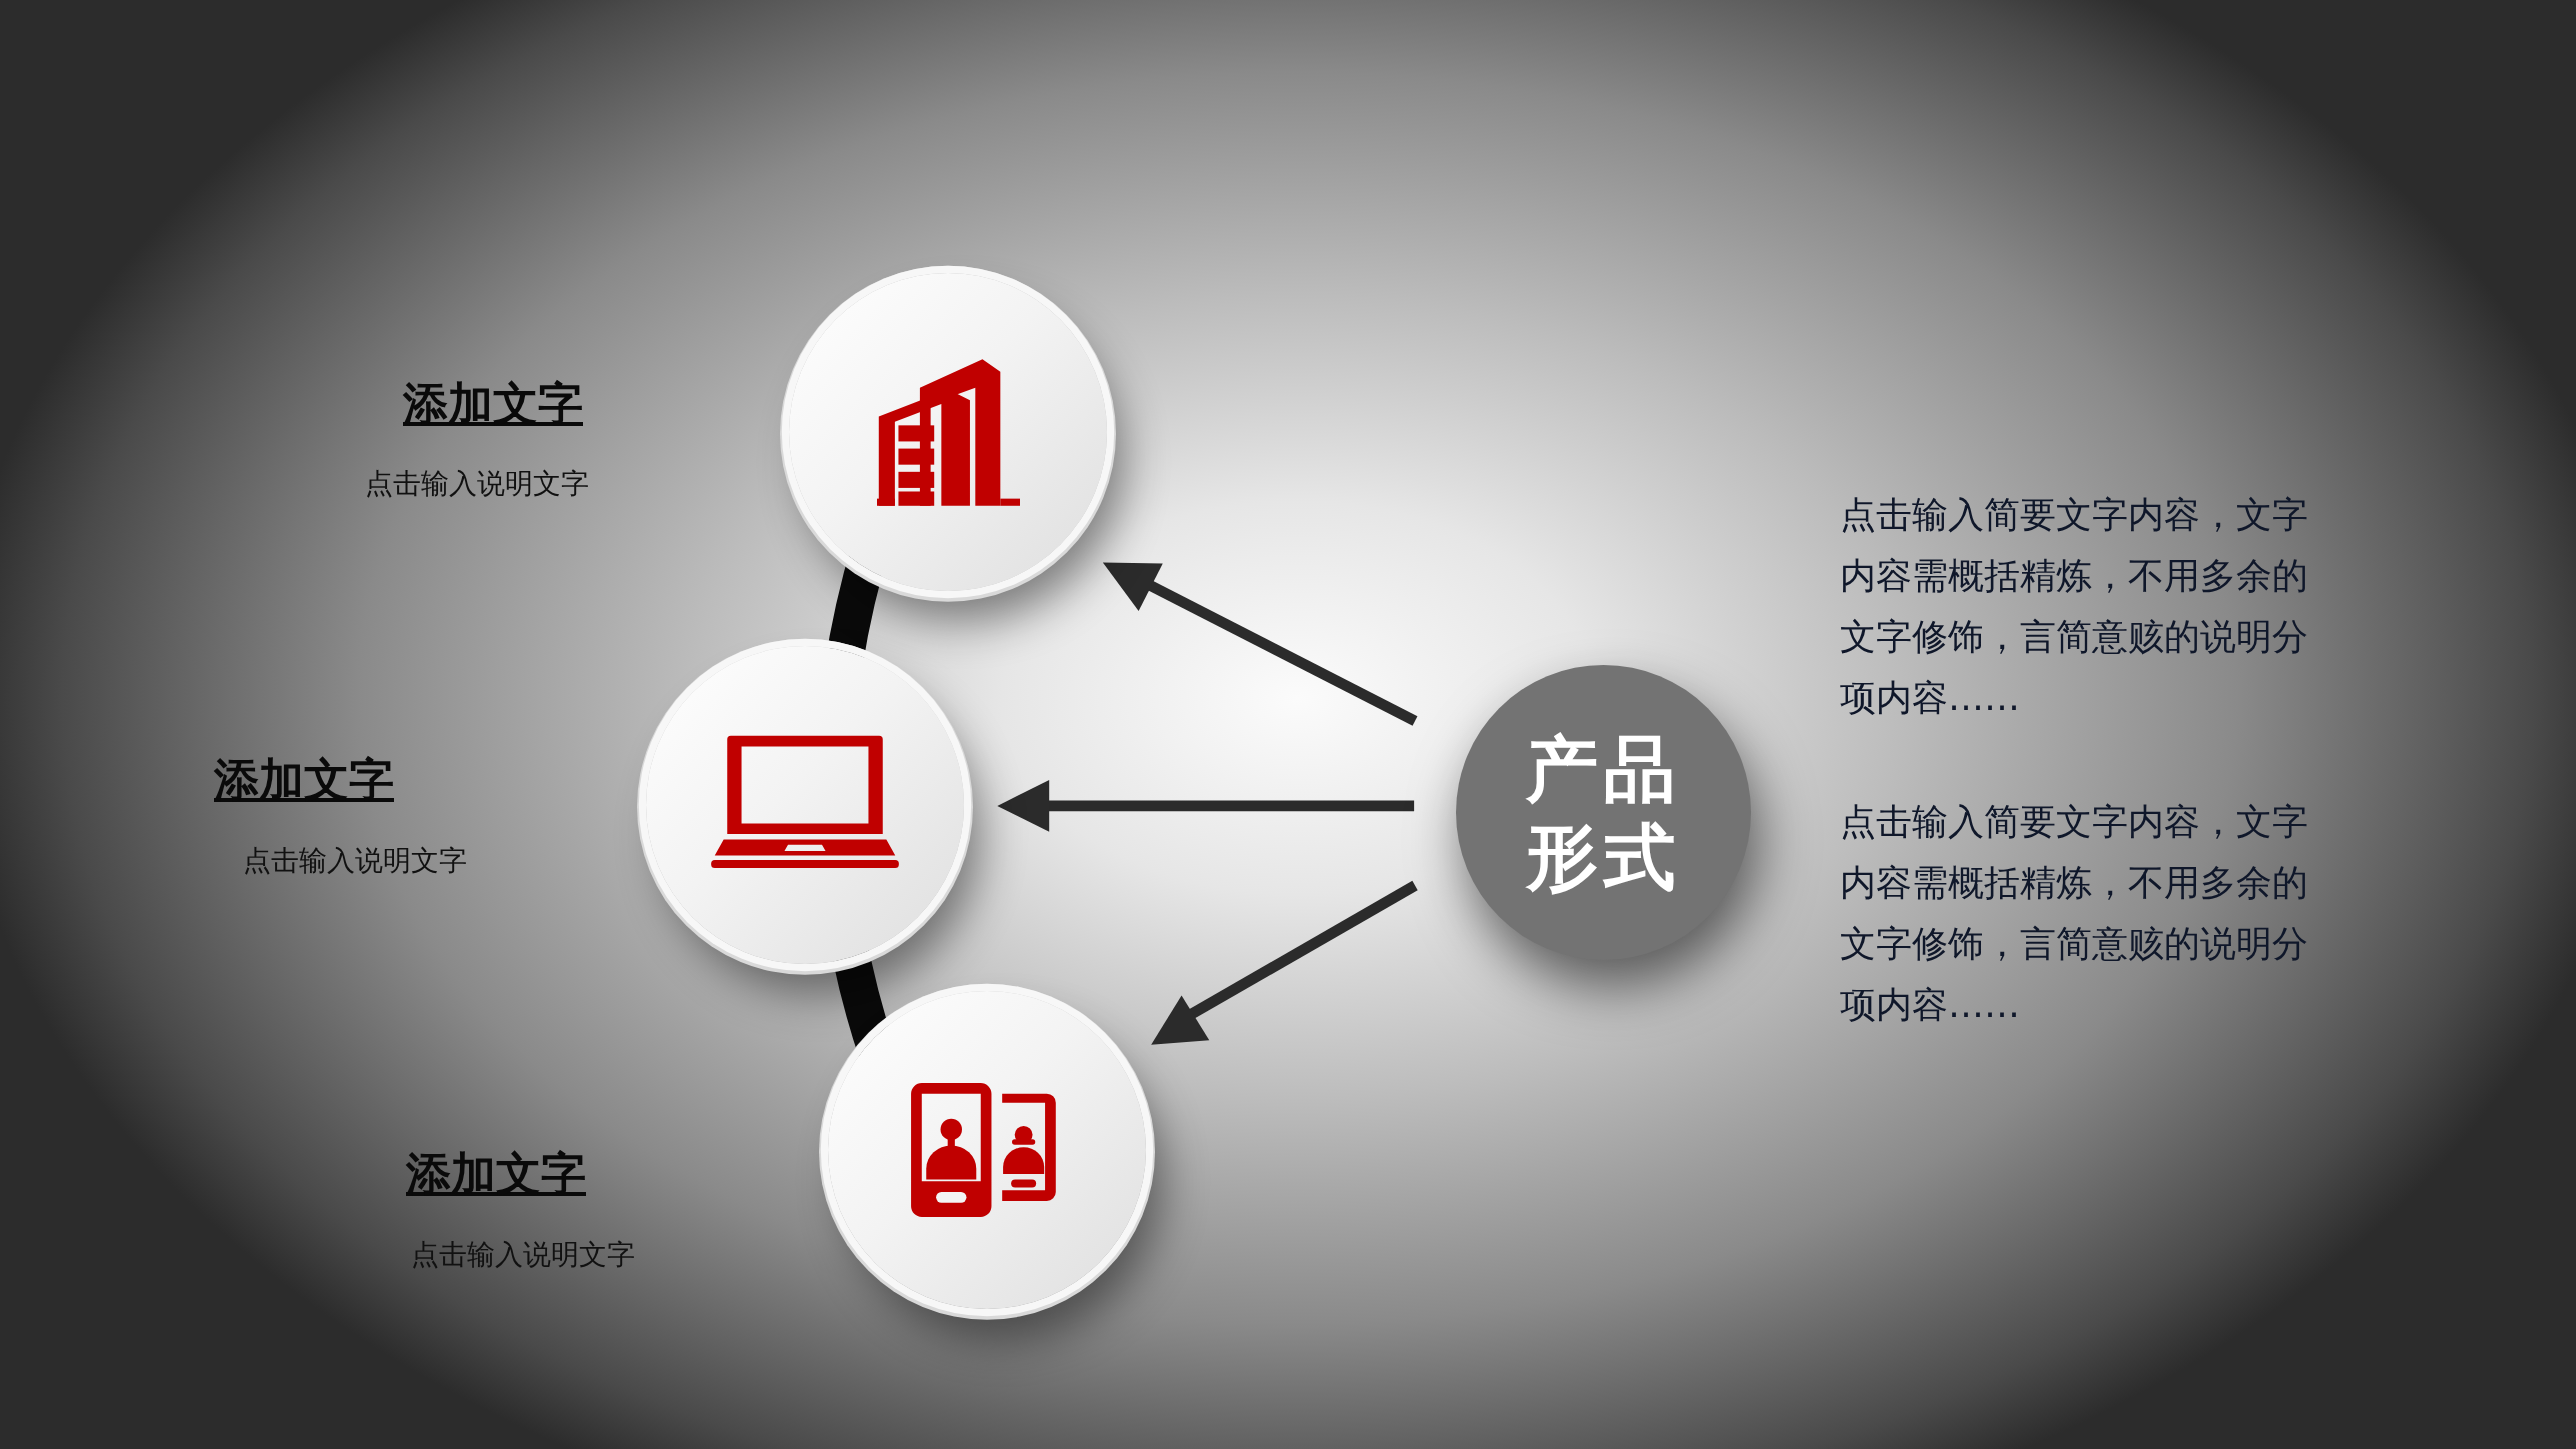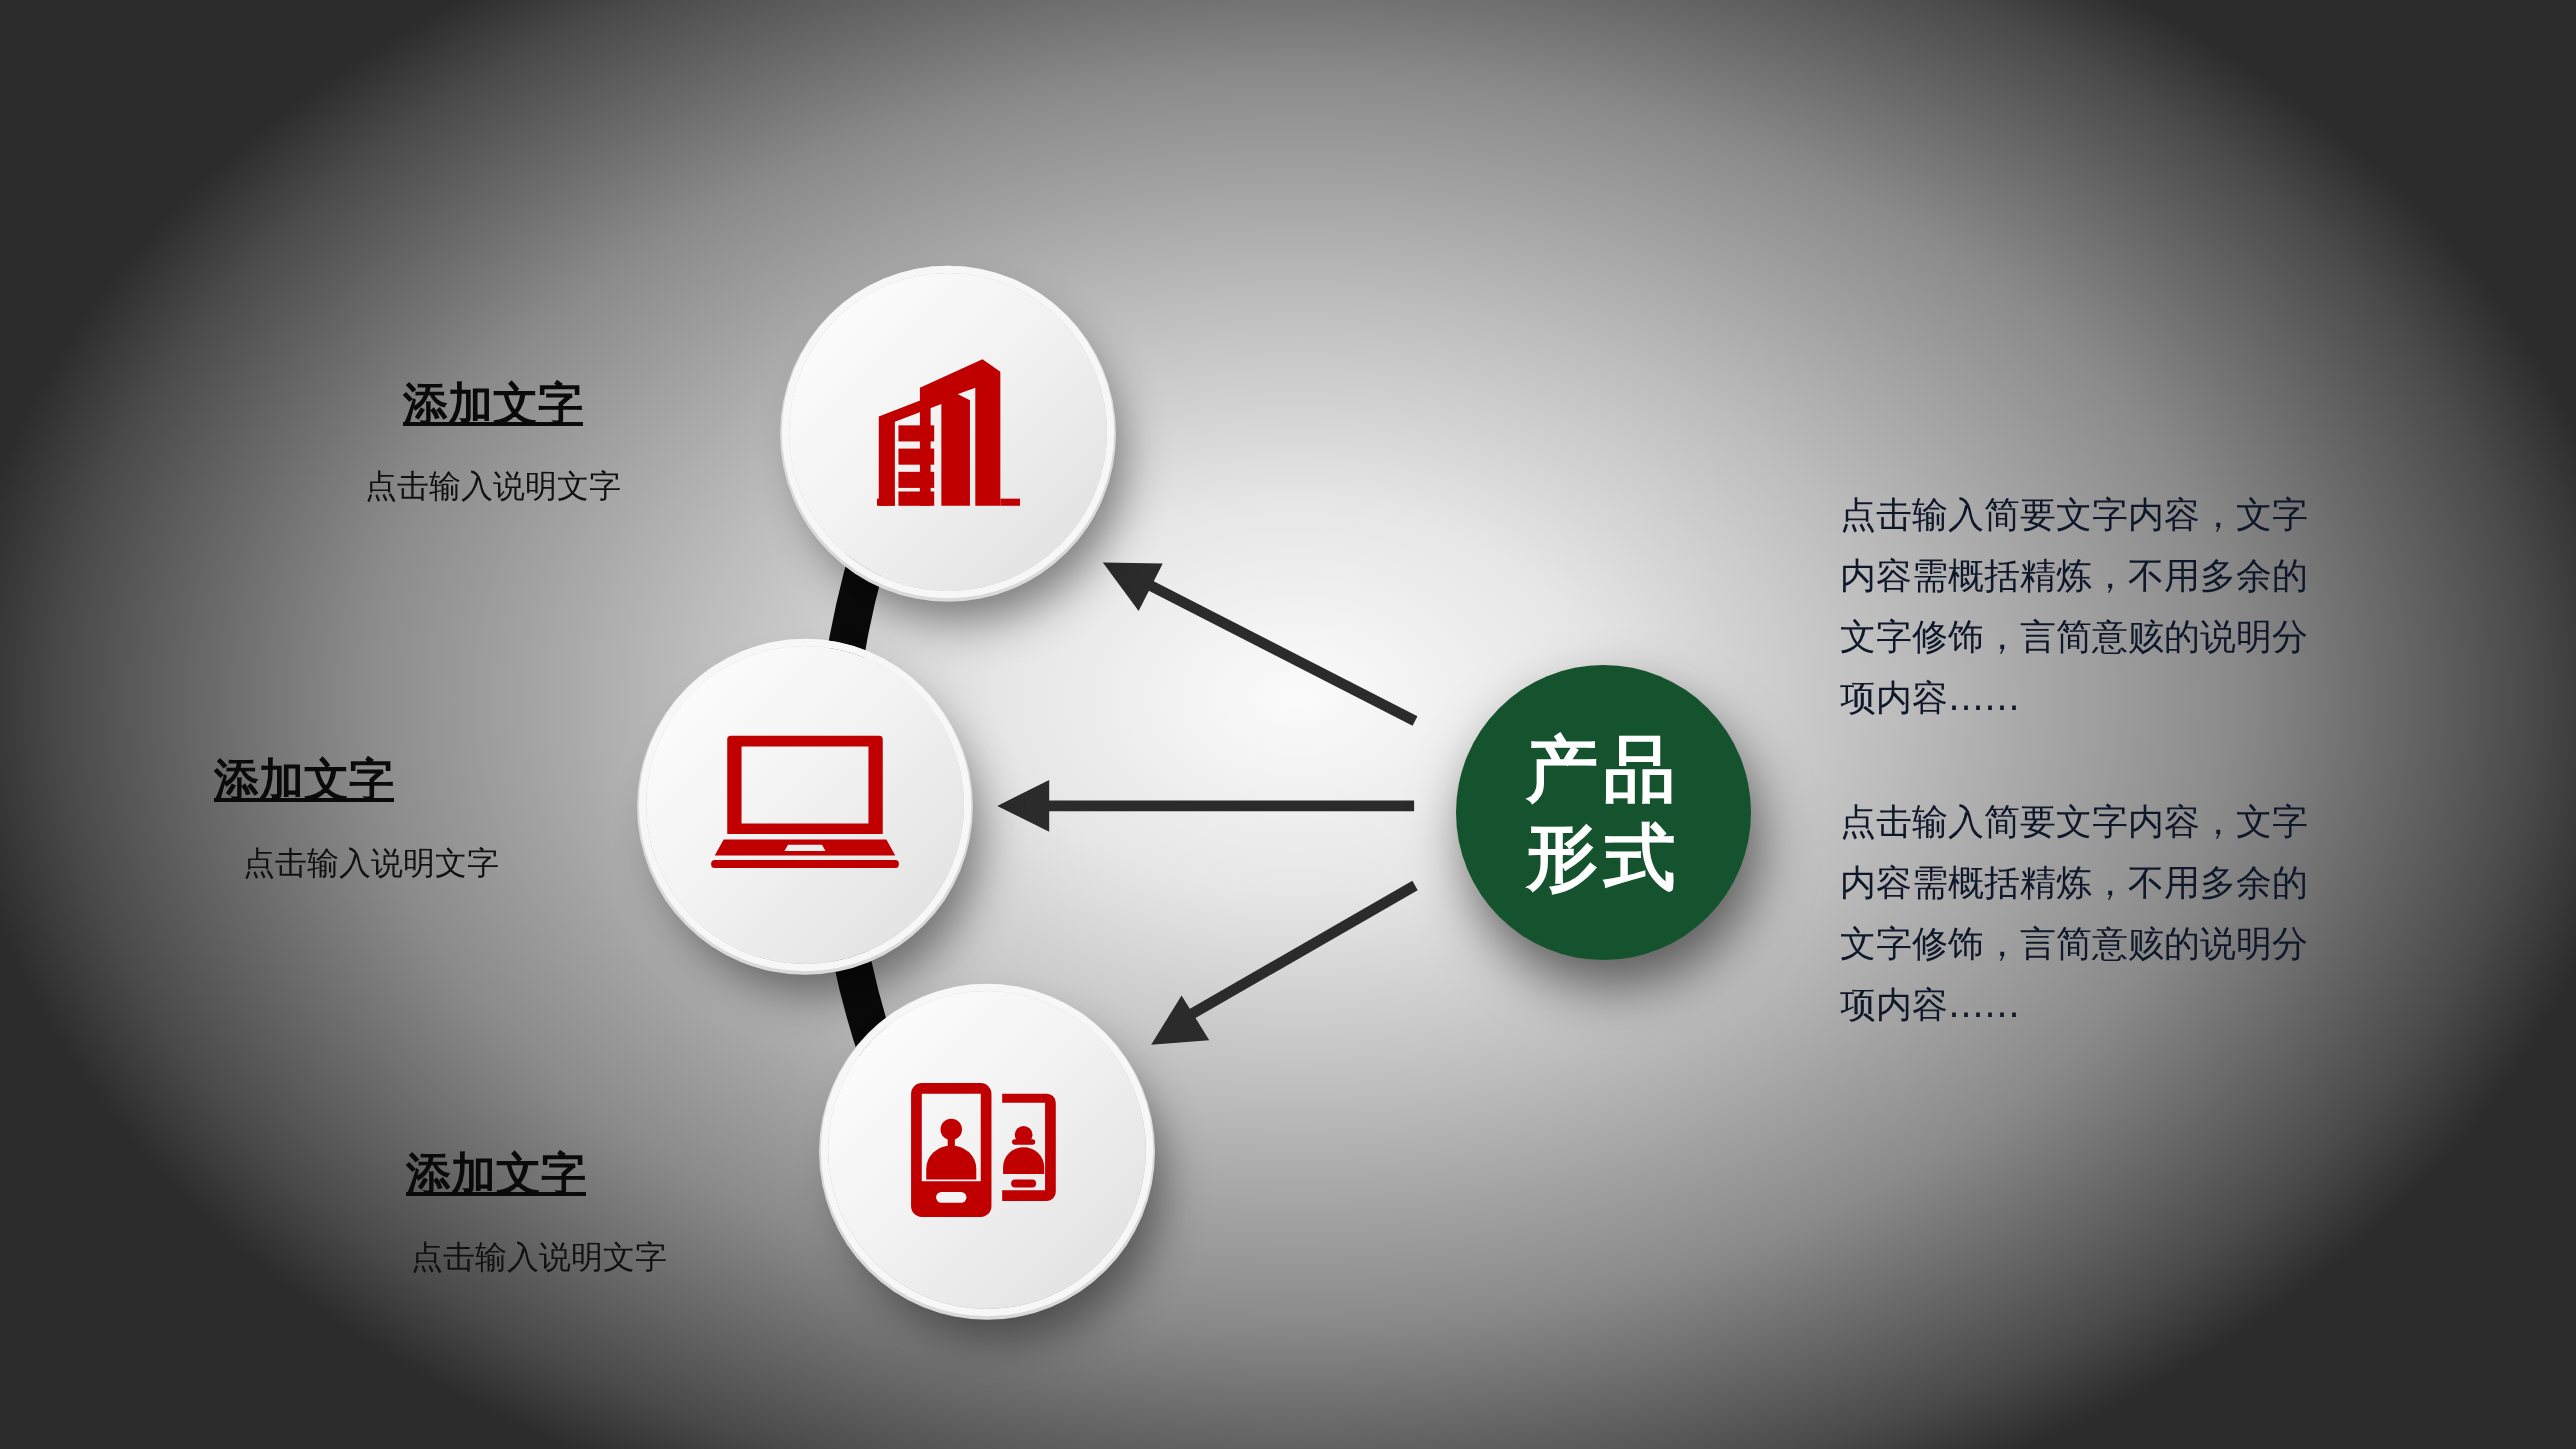--- a/index.html
+++ b/index.html
@@ -10,27 +10,27 @@
   .ring { position:absolute; left:0; top:0; }
   .node {
     position:absolute; width:318px; height:318px; border-radius:50%;
     background: linear-gradient(135deg, #ffffff 0%, #f3f3f3 45%, #dedede 100%);
     box-shadow: 0 0 0 7.2px #f7f7f7, 0 1.8px 0 9px #d9d9d9, 16px 30px 45px rgba(0,0,0,0.45);
     display:flex; align-items:center; justify-content:center;
   }
   .node svg { display:block; }
   .hub {
     position:absolute; width:295px; height:295px; border-radius:50%;
-    background:#14532d;
+    background:#737373;
     box-shadow: 9px 27px 54px rgba(0,0,0,0.55);
     display:flex; flex-direction:column; align-items:center; justify-content:center;
     color:#fff; font-weight:bold; font-size:72px; line-height:88px; letter-spacing:5.4px;
   }
   .title { position:absolute; font-weight:bold; font-size:45px; color:#0a0a0a; white-space:nowrap;text-decoration:underline; }
-  .desc { position:absolute; font-size:32px; color:#111; white-space:nowrap; }
+  .desc { position:absolute; font-size:28px; color:#111; white-space:nowrap; }
   .para { position:absolute; left:1840px; width:537px; font-size:36px; line-height:61px; color:#0f172a; }
   .para div { white-space:nowrap; }
 </style>
 </head>
 <body>
 
 <svg class="ring" width="2576" height="1449" viewBox="0 0 2880 1620">
   <path d="M 990 560 Q 870 900 1000 1230" fill="none" stroke="#0a0a0a" stroke-width="42" stroke-linecap="butt"></path>
 </svg>
 

